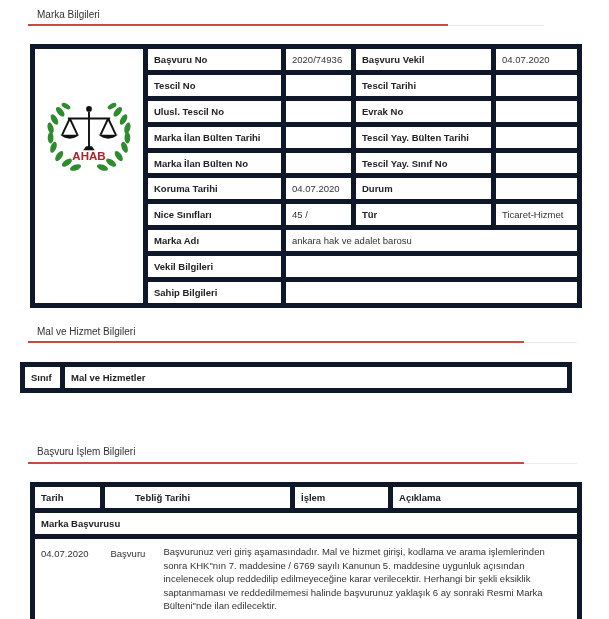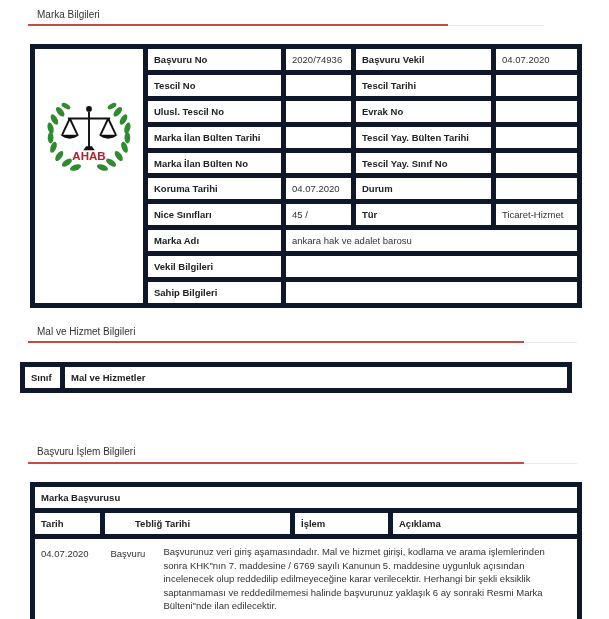--- a/index.html
+++ b/index.html
@@ -164,27 +164,27 @@
 <table id="islem-table">
   <colgroup>
     <col style="width:70px">
       <col style="width:35px">
       <col style="width:155px">
       <col style="width:98px">
       <col style="width:189px">
   </colgroup>
   <tbody>
       <tr>
-    <td class="group" colspan="5">Marka Başvurusu</td>
-  </tr>
-  <tr>
     <th>Tarih</th>
     <th colspan="2" style="padding-left:30px;">Tebliğ Tarihi</th>
     <th>İşlem</th>
     <th>Açıklama</th>
+  </tr>
+  <tr>
+    <td class="group" colspan="5">Marka Başvurusu</td>
   </tr>
   <tr>
     <td class="val entry" style="border-right:none;">04.07.2020</td>
     <td class="val entry nb" style="padding-left:8px; white-space:nowrap;">Başvuru</td>
     <td class="val entry entry-desc" colspan="3" style="border-left:none; padding-left:26px;">Başvurunuz veri giriş aşamasındadır. Mal ve hizmet girişi, kodlama ve arama işlemlerinden sonra KHK"nın 7. maddesine / 6769 sayılı Kanunun 5. maddesine uygunluk açısından incelenecek olup reddedilip edilmeyeceğine karar verilecektir. Herhangi bir şekli eksiklik saptanmaması ve reddedilmemesi halinde başvurunuz yaklaşık 6 ay sonraki Resmi Marka Bülteni"nde ilan edilecektir.</td>
   </tr>
 </tbody>
   </table>
 
 </body></html>

